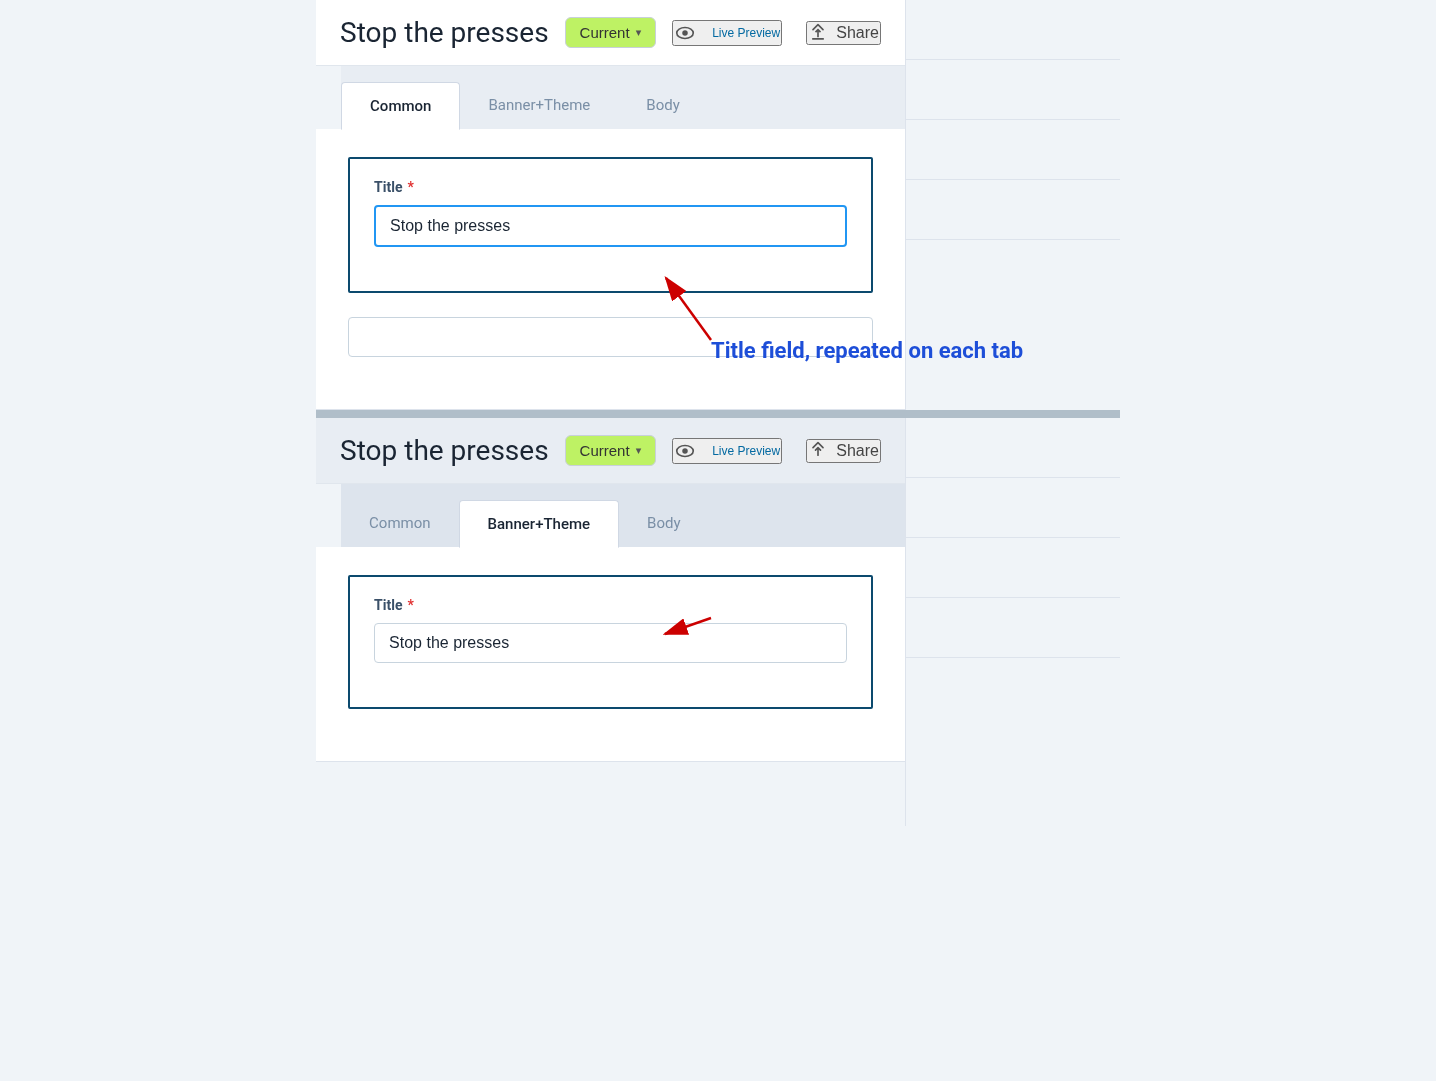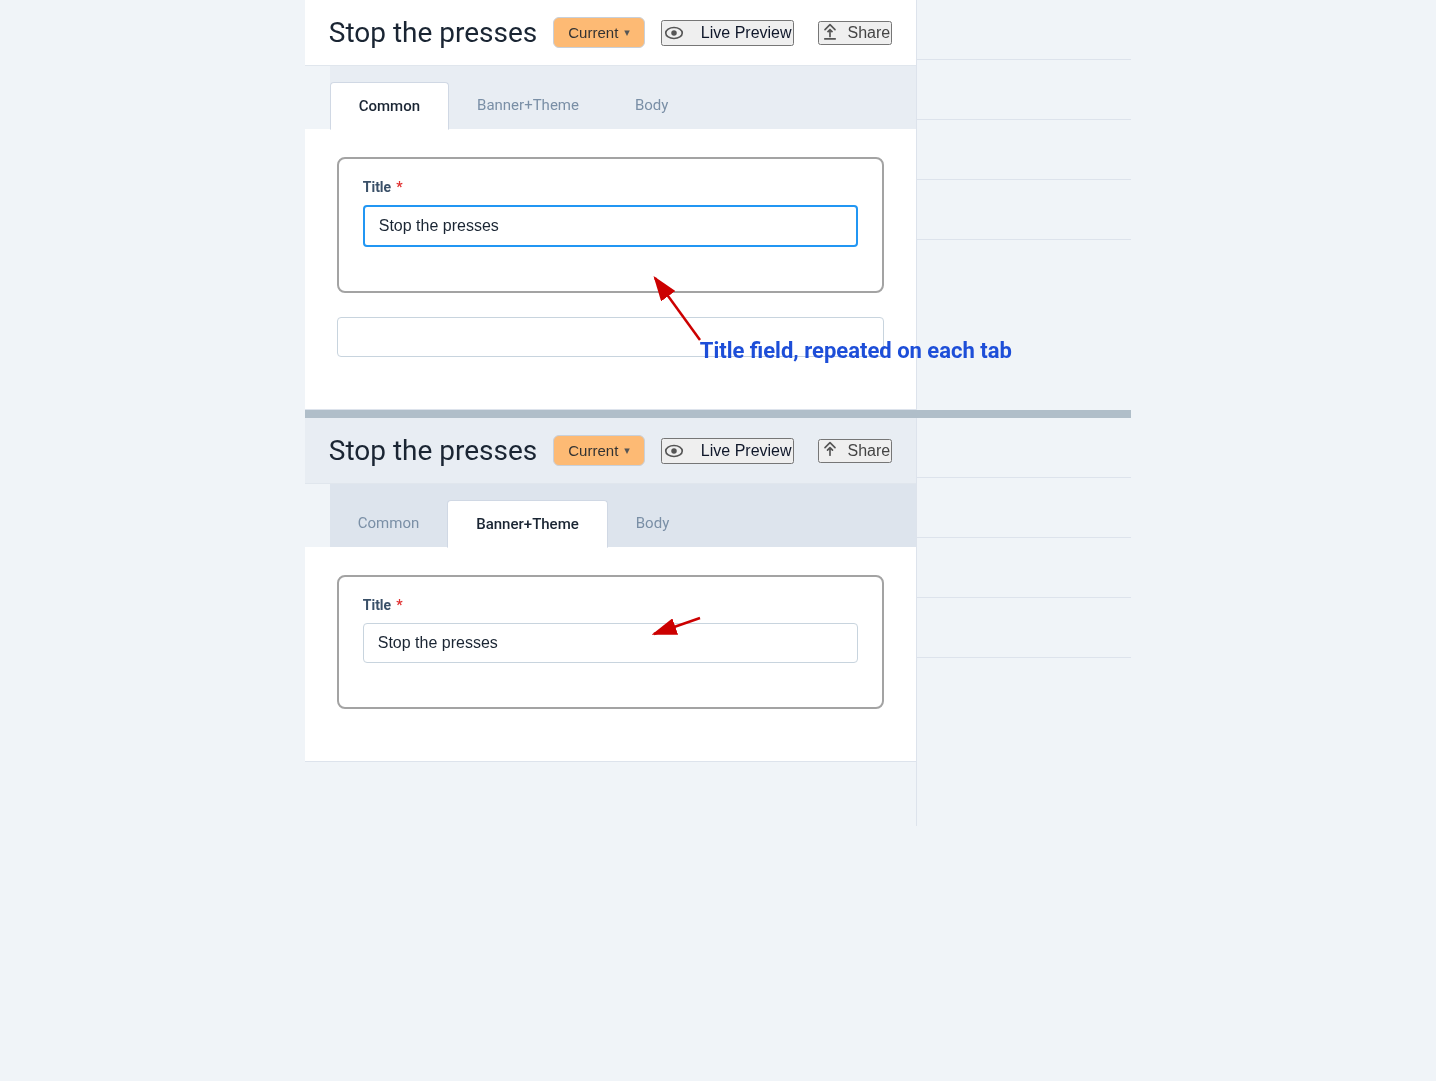--- a/index.html
+++ b/index.html
@@ -30,42 +30,42 @@
 
     .version-dropdown {
       display: flex;
       align-items: center;
       gap: 6px;
       border: 1px solid #c8d0da;
       border-radius: 6px;
       padding: 6px 14px;
       font-size: 15px;
       color: #333;
-      background: #fdba74;
+      background: #bef264;
       cursor: pointer;
     }
 
     .version-dropdown .chevron {
       font-size: 11px;
       color: #555;
     }
 
     .header-right {
       margin-left: auto;
       display: flex;
       align-items: center;
       gap: 24px;
     }
 
     .live-preview-btn {
       display: flex;
       align-items: center;
       gap: 16px;
-      font-size: 16px;
-      color: #0f172a;
+      font-size: 12px;
+      color: #0369a1;
       cursor: pointer;
       font-weight: 400;
     }
 
     .eye-icon {
       width: 22px;
       height: 22px;
     }
 
     .share-btn {
@@ -146,22 +146,22 @@
       outline: none;
     }
 
     .field-input.focused {
       border: 2px solid #2196f3;
       border-radius: 4px;
     }
 
     
     .annotation-box {
-      border: 2px solid #a3a3a3;
-      border-radius: 8px;
+      border: 2px solid #0c4a6e;
+      border-radius: 2px;
       padding: 20px 24px 20px 24px;
       margin-bottom: 24px;
       position: relative;
     }
 
     
     .arrow-svg {
       position: absolute;
       pointer-events: none;
       z-index: 10;

